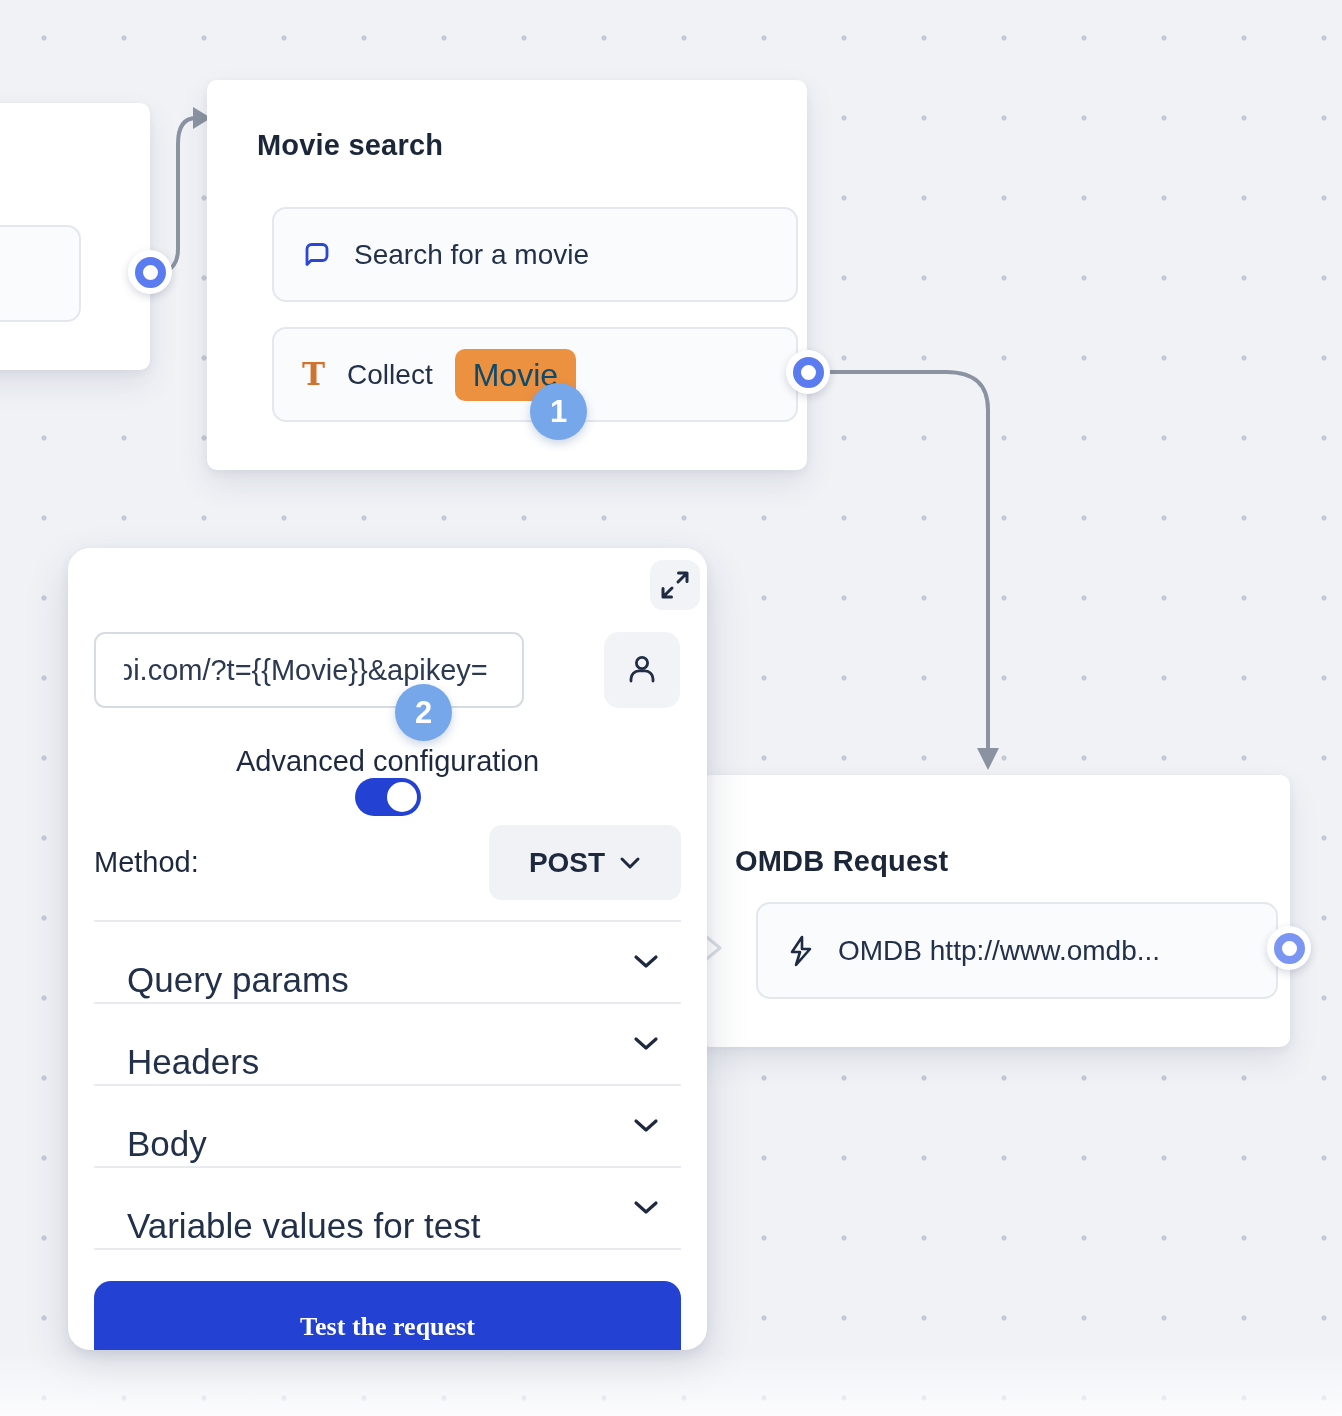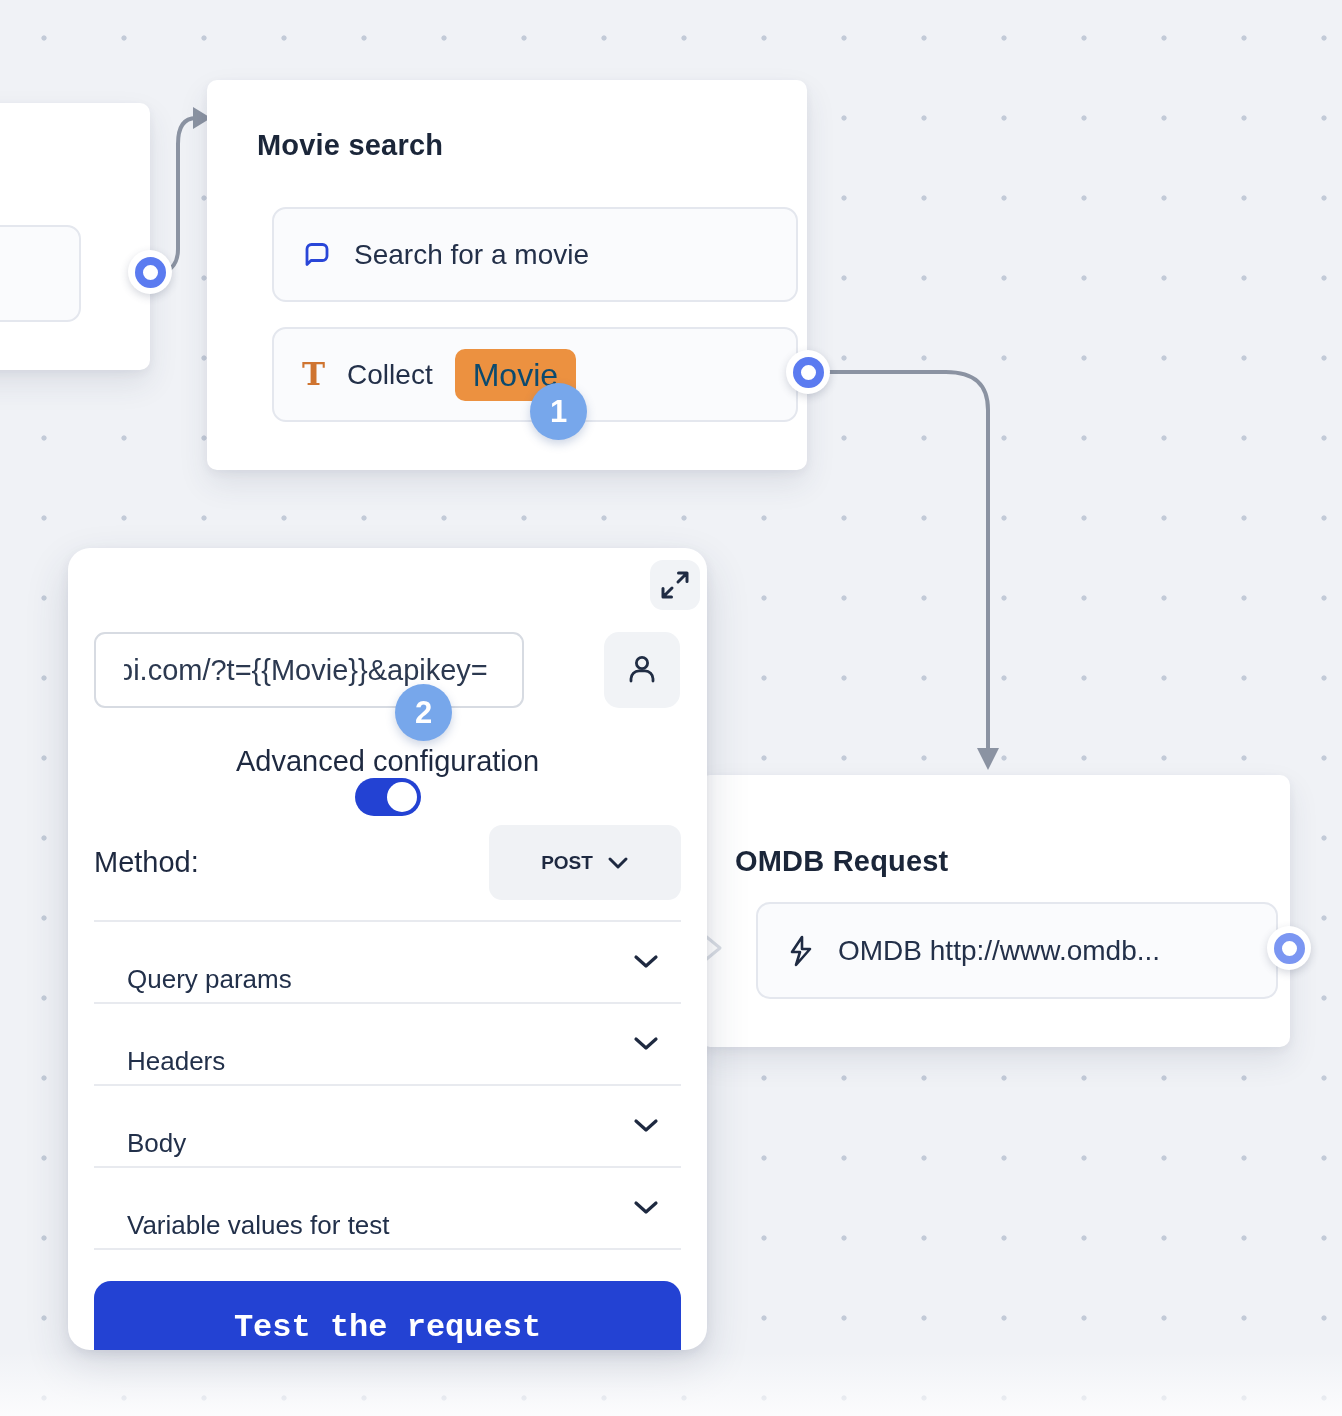--- a/index.html
+++ b/index.html
@@ -91,33 +91,33 @@
   .toggle {
     width:66px; height:38px; border-radius:19px; background:#2342d3;
     position:relative; cursor:pointer; flex:0 0 auto;
   }
   .toggle .knob { position:absolute; right:4px; top:4px; width:30px; height:30px; border-radius:50%; background:#fff; }
   #method-row { position:absolute; left:26px; top:277px; width:587px; height:75px;
                 display:flex; align-items:center; justify-content:space-between; }
   #method-select {
     width:192px; height:75px; background:#f0f2f5; border:none; border-radius:13px;
     display:flex; align-items:center; justify-content:center; gap:14px; cursor:pointer;
-    font-size:19px; font-weight:700; color:#1e2940; font-family:"Liberation Sans", sans-serif;
+    font-size:28px; font-weight:700; color:#1e2940; font-family:"Liberation Sans", sans-serif;
   }
   #sections { position:absolute; left:26px; top:372px; width:587px; border-top:2px solid #e8eaef; }
   .section-row {
     height:82px; border-bottom:2px solid #e8eaef;
     display:flex; align-items:center; justify-content:space-between;
     padding:0 22px 0 33px; cursor:pointer; background:#fff;
   }
-  .section-label { font-size:26px; color:#22304a;margin-top:35px; }
+  .section-label { font-size:35px; color:#22304a;margin-top:35px; }
   #test-btn {
     position:absolute; left:26px; top:733px; width:587px; height:92px;
     background:#2342d3; border:none; border-radius:17px; cursor:pointer;
-    color:#fff; font-size:32px; font-weight:700; font-family:Liberation Mono, monospace;
+    color:#fff; font-size:26px; font-weight:700; font-family:Liberation Serif, serif;
   }
   #bottom-fade {
     position:absolute; left:0; bottom:0; width:100%; height:64px; z-index:6; pointer-events:none;
     background:linear-gradient(to bottom, rgba(244,246,250,0), rgba(253,253,254,.9));
   }
   svg.inline-icon { display:block; }
 </style>
 </head>
 <body>
 

